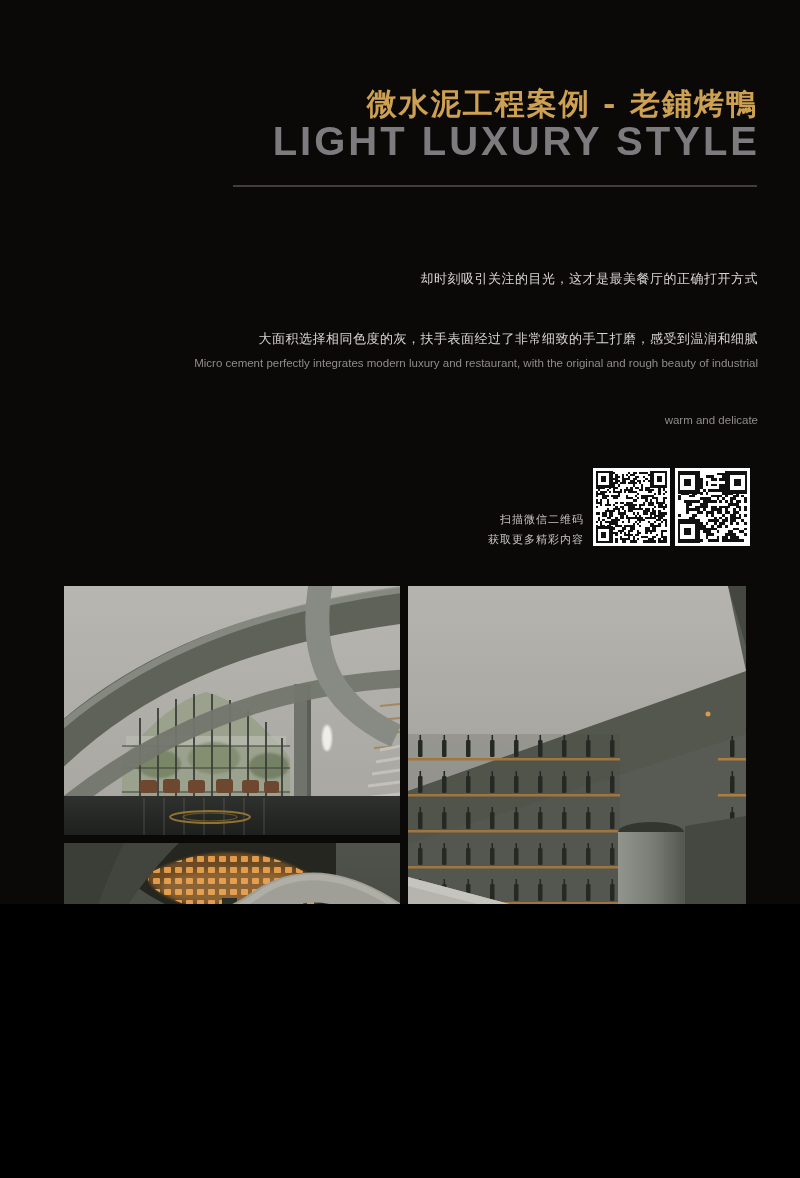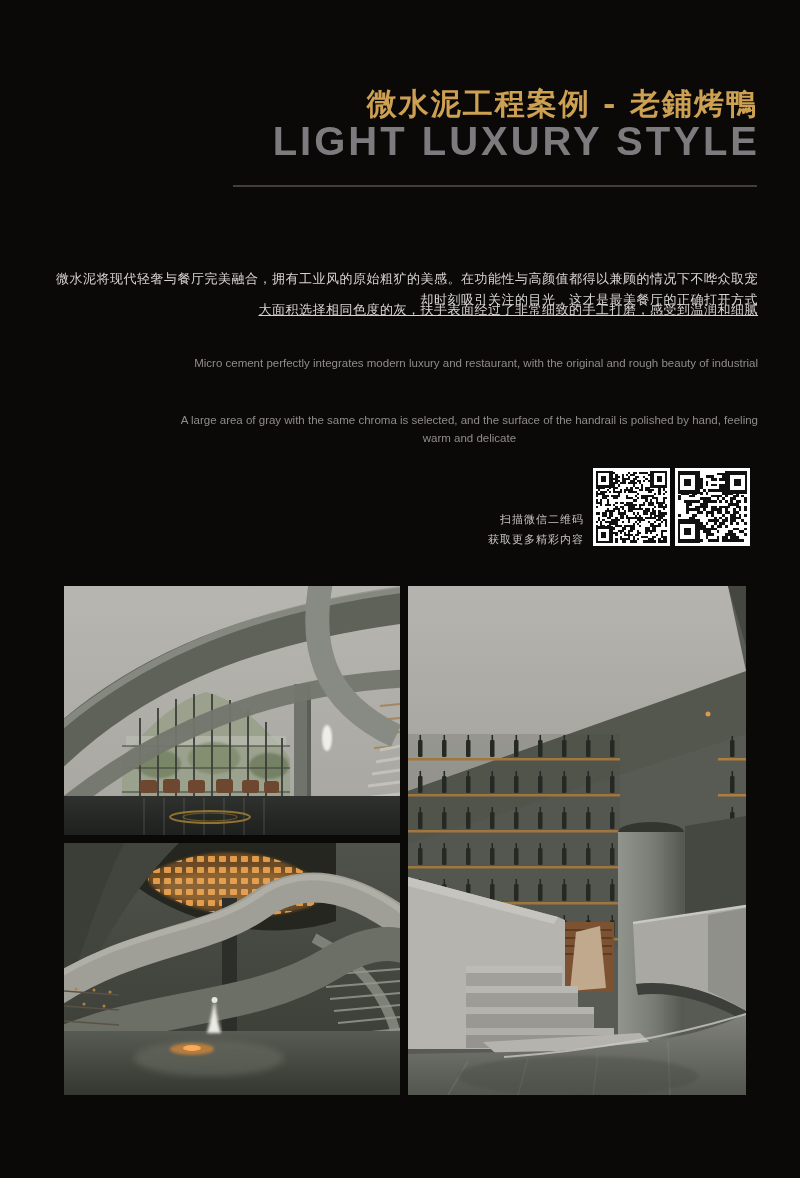--- a/index.html
+++ b/index.html
@@ -1,29 +1,29 @@
 <!DOCTYPE html>
 <html><head>
 <meta charset="utf-8">
 <style>
   html,body{margin:0;padding:0;background:#000;}
-  .poster{position:relative;width:800px;height:1178px;background:#0b0808;overflow:hidden;
+  .poster{position:relative;width:800px;height:904px;background:#0b0808;overflow:hidden;
           font-family:"Liberation Sans",sans-serif;}
   .title-cn{position:absolute;right:42px;top:84px;font-family:"DejaVu Serif",serif;
             font-weight:700;font-size:30px;letter-spacing:2px;color:#cda052;white-space:nowrap;}
   .title-en{position:absolute;right:40px;top:119px;font-weight:700;font-size:40px;
             letter-spacing:3px;color:#7c7c7f;white-space:nowrap;}
   .divider{position:absolute;left:233px;right:43px;top:185px;height:2px;background:#413e3b;}
   .subtitle{position:absolute;right:42px;top:216px;font-size:17px;letter-spacing:3px;
             color:#ebe9e5;white-space:nowrap;}
   .cn-para{position:absolute;right:42px;text-align:right;font-size:13px;line-height:21px;
            color:#d7d5d1;letter-spacing:.5px;white-space:nowrap;}
   .cn-para-1{top:268px;}
-  .cn-para-2{top:299px;text-decoration:underline;}
-  .en-para{position:absolute;right:42px;text-align:center;font-size:11.5px;line-height:17.5px;
+  .cn-para-2{top:328px;}
+  .en-para{position:absolute;right:42px;text-align:left;font-size:11.5px;line-height:17.5px;
            color:#8f8d89;white-space:nowrap;}
   .en-para-1{top:355px;}
   .en-para-2{top:412px;}
   .qr-caption{position:absolute;right:216px;top:509px;text-align:right;font-size:11px;
               line-height:20px;color:#c7c5c1;letter-spacing:1px;white-space:nowrap;}
   .qr{position:absolute;background:#fff;padding:3px;box-sizing:border-box;}
   .qr svg{display:block;width:100%;height:100%;}
   .qr-1{left:593px;top:468px;width:77px;height:78px;}
   .qr-2{left:675px;top:468px;width:75px;height:78px;}
   .photo{position:absolute;overflow:hidden;background:#6a6c65;}
@@ -35,32 +35,30 @@
 </head>
 <body>
 
 <div class="poster">
 
   <div class="title-cn">微水泥工程案例 - 老鋪烤鴨</div>
   <div class="title-en">LIGHT LUXURY STYLE</div>
   <div class="divider"></div>
 
   <div class="cn-para cn-para-1">
-    <div>微水泥将现代轻奢与餐厅完美融合，拥有工业风的原始粗犷的美感。在功能性与高颜值都得以兼顾的情况下不哗众取宠</div>
     <div>却时刻吸引关注的目光，这才是最美餐厅的正确打开方式</div>
   </div>
   <div class="cn-para cn-para-2">
     <div>大面积选择相同色度的灰，扶手表面经过了非常细致的手工打磨，感受到温润和细腻</div>
   </div>
 
   <div class="en-para en-para-1">
     <div>Micro cement perfectly integrates modern luxury and restaurant, with the original and rough beauty of industrial</div>
   </div>
   <div class="en-para en-para-2">
-    <div>A large area of gray with the same chroma is selected, and the surface of the handrail is polished by hand, feeling</div>
     <div>warm and delicate</div>
   </div>
 
   <div class="qr-caption">
     <div>扫描微信二维码</div>
     <div>获取更多精彩内容</div>
   </div>
   <div class="qr qr-1" id="qr1">
       <svg viewBox="0 0 33 33" shape-rendering="crispEdges">
         <rect x="8" y="0" width="1" height="1" fill="#111"></rect>

